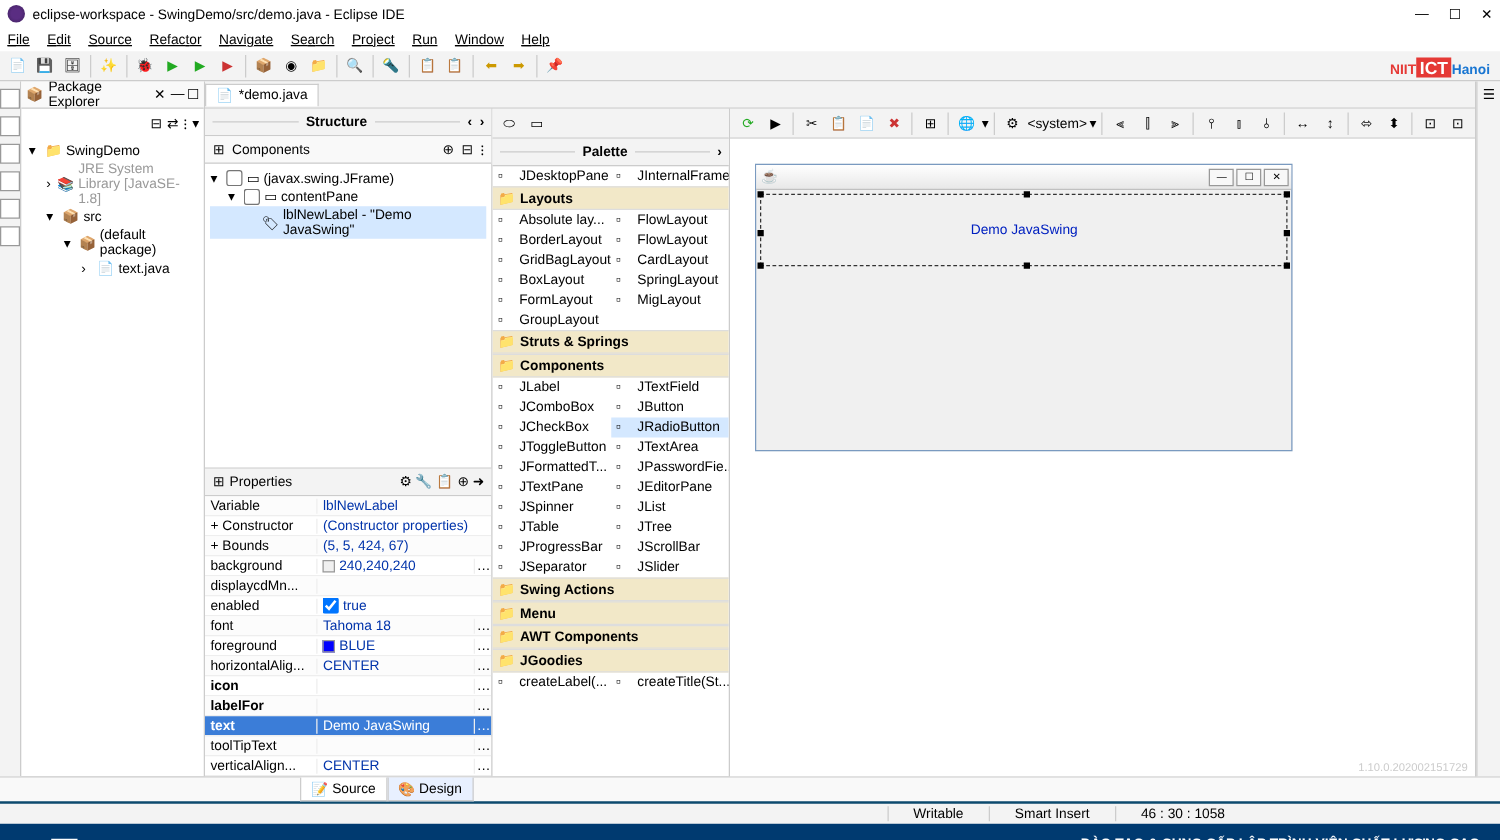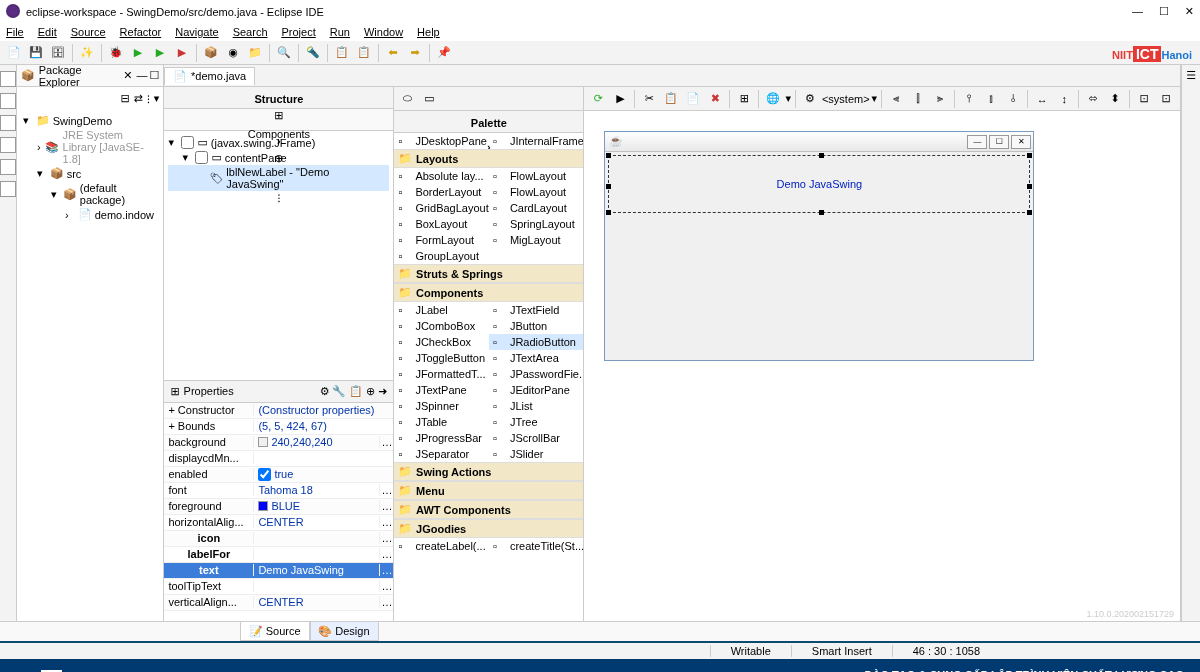--- a/index.html
+++ b/index.html
@@ -33,37 +33,37 @@
 .tree-item.i2 { padding-left:28px; }
 .tree-item.i3 { padding-left:42px; }
 .expander { width:10px; }
 
 .editor-area { flex:1; display:flex; flex-direction:column; border-right:1px solid #ccc; }
 .editor-tabs { height:22px; background:#f3f3f3; display:flex; align-items:center; border-bottom:1px solid #ccc; }
 .etab { padding:2px 8px; background:#fff; border:1px solid #ccc; border-bottom:none; display:flex; align-items:center; gap:4px; }
 
 .editor-body { flex:1; display:flex; }
 .struct-col { width:230px; border-right:1px solid #ccc; display:flex; flex-direction:column; }
-.panel-hdr { height:22px; background:#f3f3f3; border-bottom:1px solid #ccc; display:flex; align-items:center; padding:0 6px; gap:6px; font-weight:bold;flex-direction:column; }
+.panel-hdr { height:22px; background:#f3f3f3; border-bottom:1px solid #ccc; display:flex; align-items:center; padding:0 6px; gap:6px; font-weight:bold; }
 .panel-hdr .hdr-line { flex:1; height:1px; background:#ccc; }
 .struct-tree { flex:1; padding:4px; overflow:auto; border-bottom:1px solid #ccc; height:180px; }
 .struct-item { display:flex; align-items:center; gap:3px; padding:1px 0; }
 .struct-item.i1 { padding-left:14px; }
 .struct-item.i2 { padding-left:28px; }
 .struct-item.sel { background:#d4e8ff; }
 
 .props-panel { flex:1; display:flex; flex-direction:column; }
 .props-hdr { height:22px; background:#f3f3f3; border-bottom:1px solid #ccc; display:flex; align-items:center; padding:0 6px; justify-content:space-between; }
 .props-hdr-icons { display:flex; gap:3px; }
 .props-grid { flex:1; overflow:auto; }
 .prow { display:flex; border-bottom:1px solid #eee; height:16px; align-items:center; }
 .prow:nth-child(odd){ background:#fcfcfc; }
 .pname { width:90px; padding:0 4px; border-right:1px solid #eee; overflow:hidden; white-space:nowrap; }
 .pval { flex:1; padding:0 4px; color:#0033aa; display:flex; align-items:center; gap:3px; overflow:hidden; white-space:nowrap; }
-.prow.bold .pname { font-weight:bold;text-align:center; }
+.prow.bold .pname { font-weight:bold; }
 .prow.sel { background:#3b7dd8; color:#fff; }
 .prow.sel .pval { color:#fff; }
 .pdots { width:14px; text-align:center; border-left:1px solid #eee; }
 
 .palette-col { width:190px; border-right:1px solid #ccc; display:flex; flex-direction:column; }
 .pal-toolbar { height:24px; background:#f3f3f3; border-bottom:1px solid #ccc; display:flex; align-items:center; padding:0 3px; gap:2px; }
 .pal-body { flex:1; overflow:auto; }
 .pal-section { background:#f2e8c8; padding:2px 4px; font-weight:bold; display:flex; align-items:center; gap:4px; border-top:1px solid #ddd; border-bottom:1px solid #ddd; }
 .pal-grid { display:grid; grid-template-columns:1fr 1fr; }
 .pal-item { padding:2px 4px; display:flex; align-items:center; gap:3px; overflow:hidden; white-space:nowrap; }
@@ -202,21 +202,21 @@
           <span>src</span>
         </div>
       <div class="tree-item i2">
           <span class="expander">▾</span>
           <span>📦</span>
           <span>(default package)</span>
         </div>
       <div class="tree-item i3">
           <span class="expander">›</span>
           <span>📄</span>
-          <span>demo.indow</span>
+          <span>text.java</span>
         </div>
     </div>
   </div>
 
   <div class="editor-area">
     <div class="editor-tabs">
       <div class="etab">
         <span>📄</span>
         <span>*demo.java</span>
       </div>
@@ -268,20 +268,26 @@
             </div>
             <div class="props-hdr-icons">
               <span>⚙</span>
               <span>🔧</span>
               <span>📋</span>
               <span>⊕</span>
               <span>➜</span>
             </div>
           </div>
           <div class="props-grid" id="props-grid">
+              <div class="prow">
+                <div class="pname">Variable</div>
+                <div class="pval">
+                  <span>lblNewLabel</span>
+                </div>
+              </div>
               <div class="prow">
                 <div class="pname">+ Constructor</div>
                 <div class="pval">
                   <span>(Constructor properties)</span>
                 </div>
               </div>
               <div class="prow">
                 <div class="pname">+ Bounds</div>
                 <div class="pval">
                   <span>(5, 5, 424, 67)</span>

